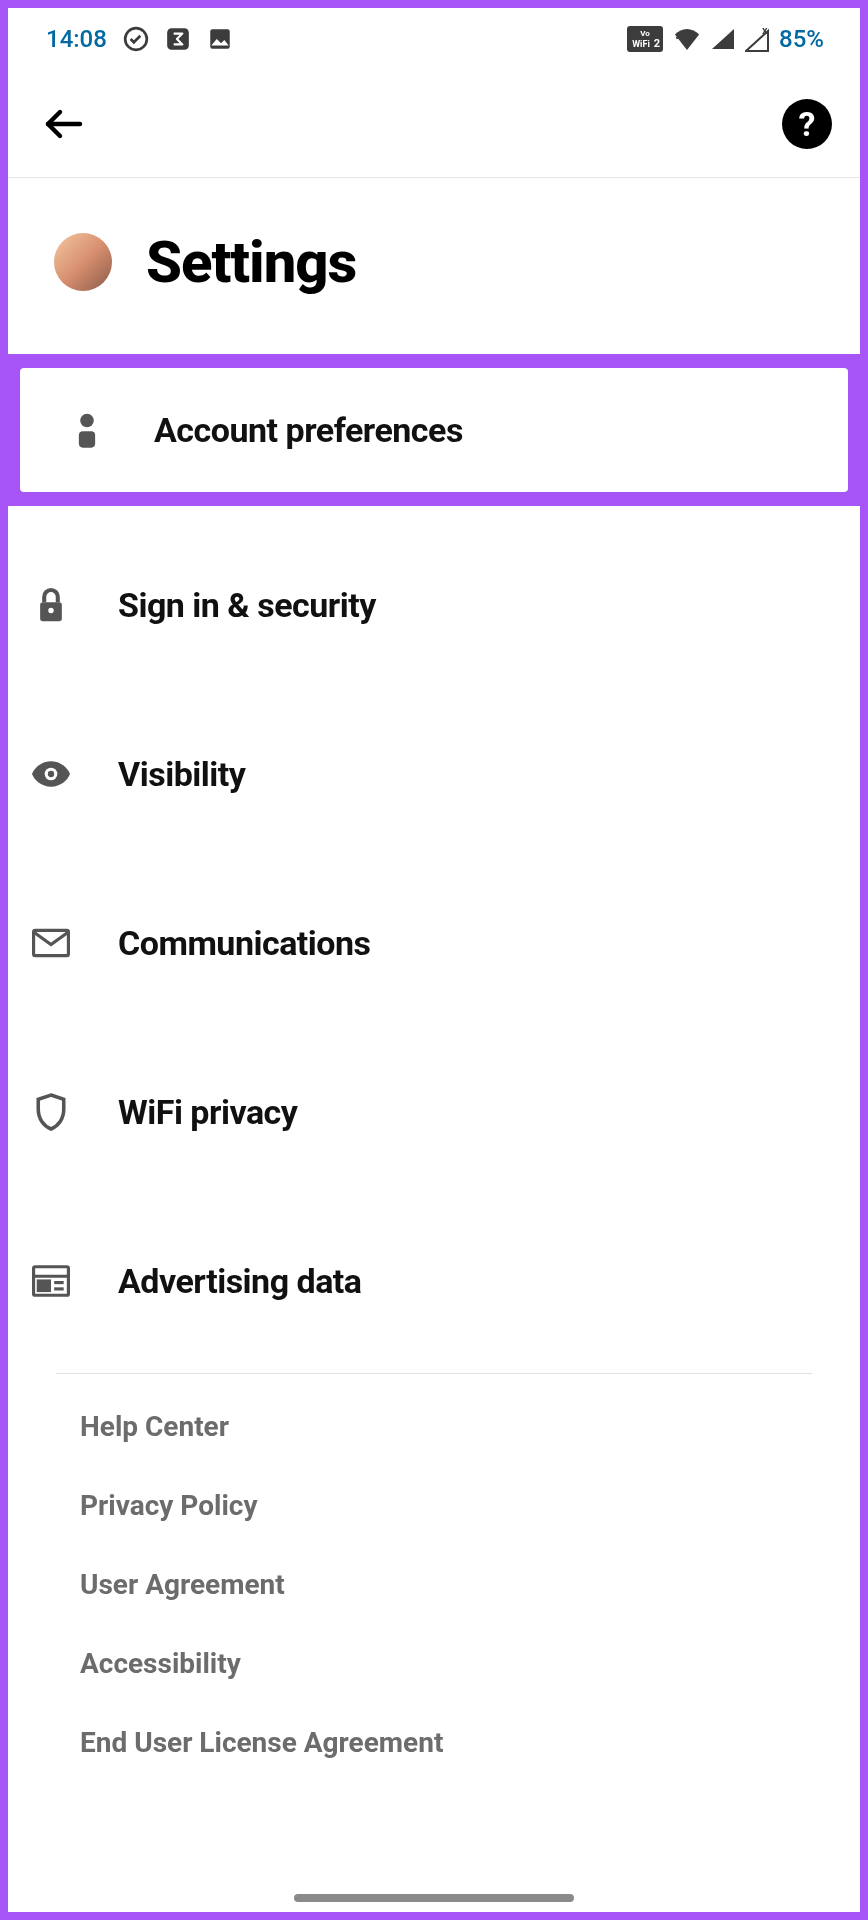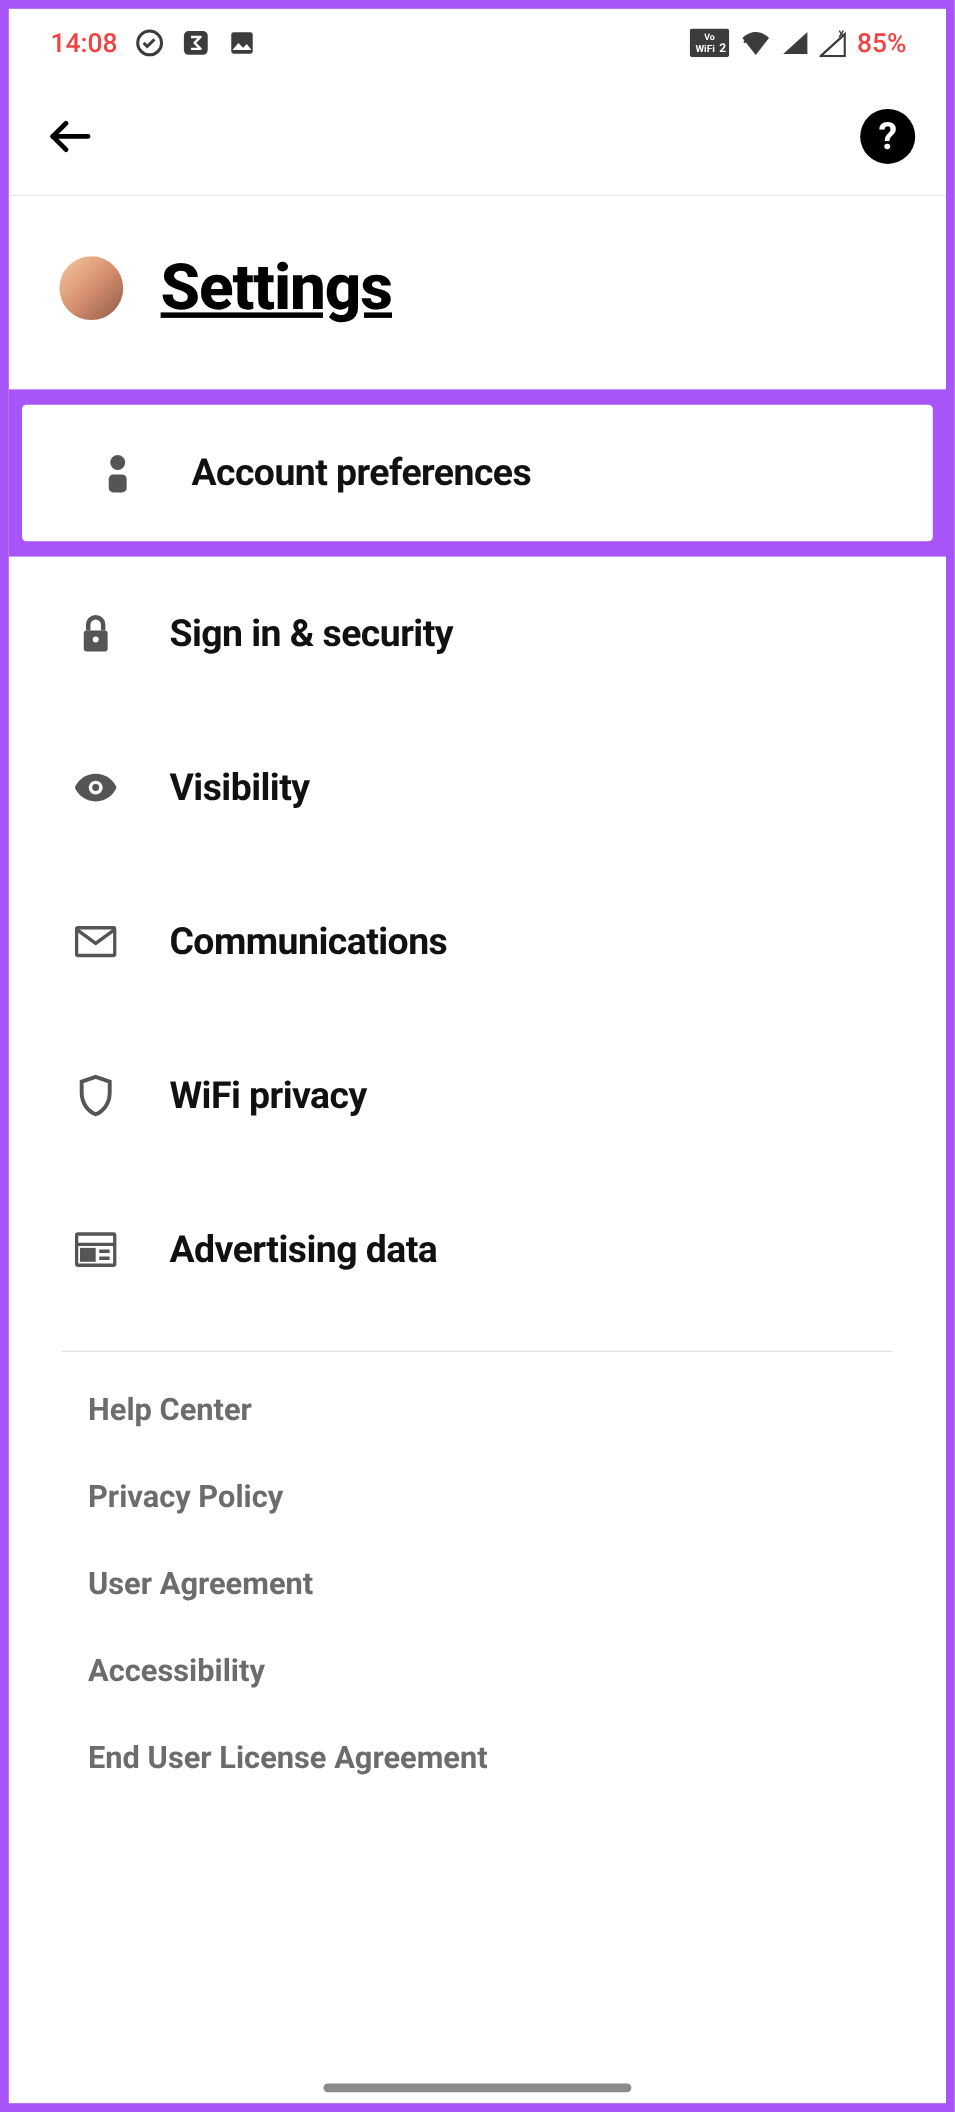--- a/index.html
+++ b/index.html
@@ -22,21 +22,21 @@
     }
 
     
     .status-bar {
       height: 62px;
       display: flex;
       align-items: center;
       justify-content: space-between;
       padding: 0 36px 0 38px;
       font-size: 24px;
-      color: #ef4444;
+      color: #0369a1;
       font-weight: 500;
     }
     .status-left {
       display: flex;
       align-items: center;
       gap: 16px;
     }
     .status-right {
       display: flex;
       gap: 10px;
@@ -76,21 +76,20 @@
       font-size: 34px;
       font-weight: 700;
     }
 
     
     .header {
       display: flex;
       align-items: center;
       gap: 34px;
       padding: 50px 46px 58px 46px;
-      text-decoration: underline;
     }
     .avatar {
       width: 58px;
       height: 58px;
       border-radius: 50%;
       background: linear-gradient(135deg, #f4c9a0 0%, #d89070 50%, #8a5a48 100%);
       flex-shrink: 0;
     }
     .page-title {
       font-size: 58px;
@@ -106,25 +105,26 @@
     }
     .highlight-inner {
       background: #fff;
       border-radius: 4px;
     }
 
     
     .settings-item {
       display: flex;
       align-items: center;
-      padding: 42px 68px;
+      padding: 42px 48px;
       gap: 48px;
     }
     .settings-item.tall {
-      padding: 50px 60px;
+      padding: 50px 24px;
+      margin-top: 29px;
     }
     .settings-icon {
       width: 38px;
       height: 38px;
       display: flex;
       align-items: center;
       justify-content: center;
       color: #555;
       flex-shrink: 0;
     }

